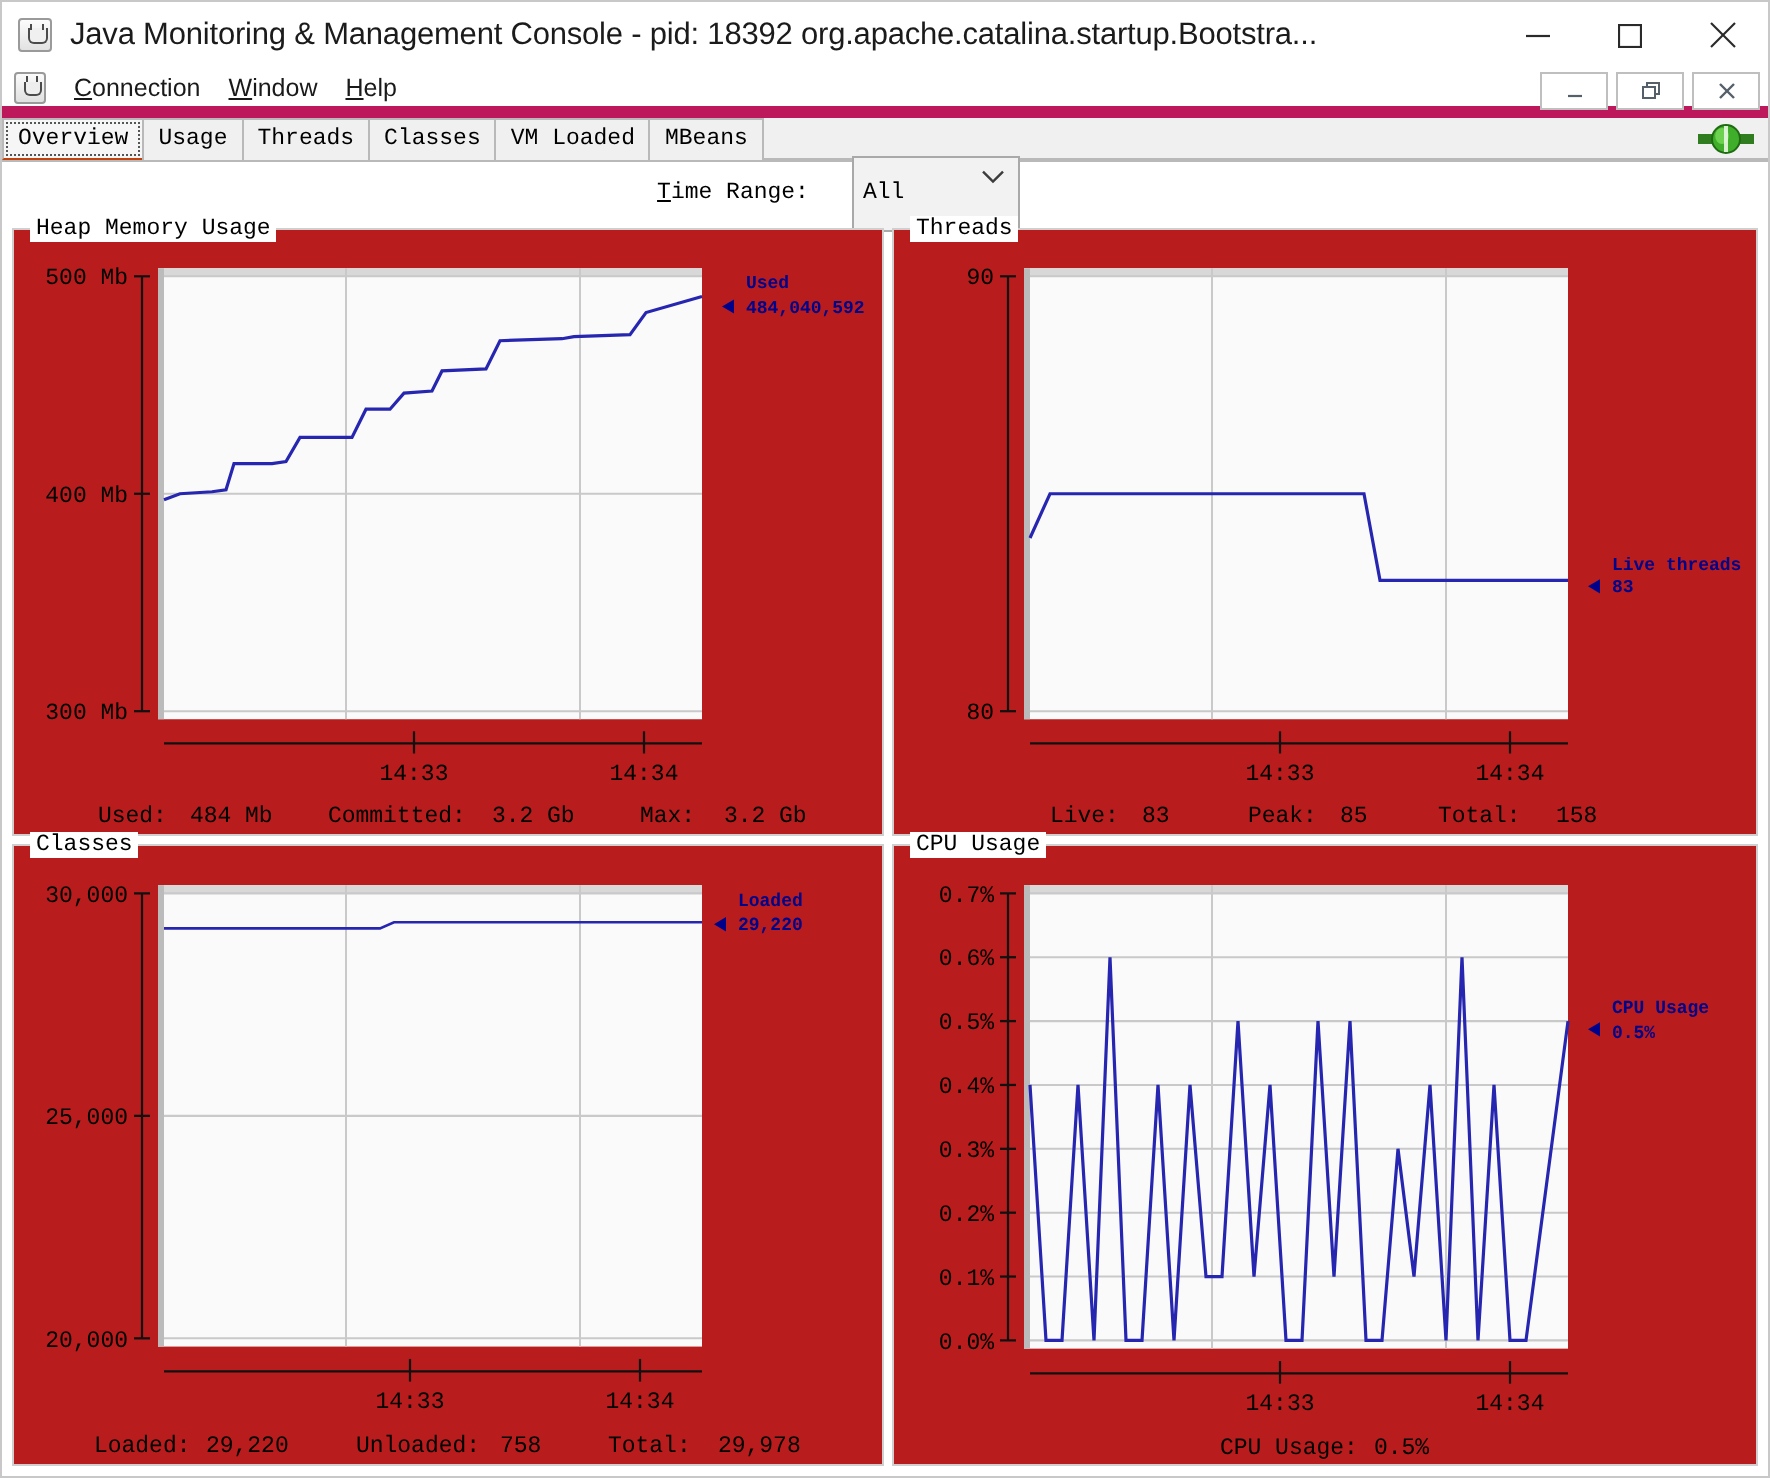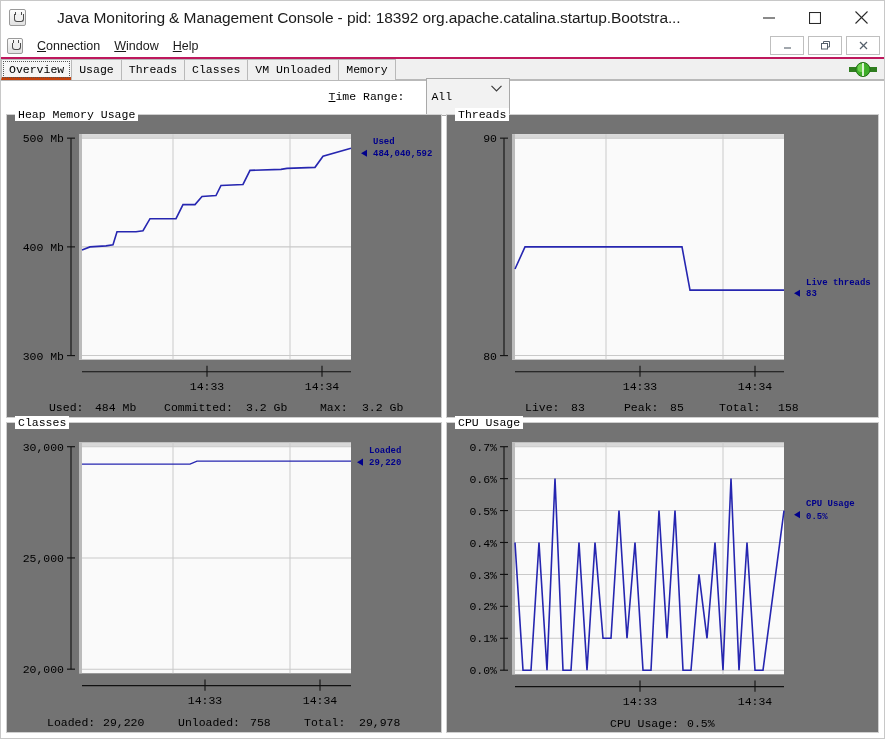--- a/index.html
+++ b/index.html
@@ -18,21 +18,20 @@
     display:flex; flex-direction:column;
   }
 
   
   .titlebar {
     height:33px; flex:0 0 33px;
     background:#ffffff;
     display:flex; align-items:center;
     padding-left:8px;
     position:relative;
-    gap:22px;
   }
   .java-icon {
     width:17px; height:17px;
     border:1px solid #9a9a9a;
     background:linear-gradient(#fcfcfc,#e2e2e2);
     border-radius:2px;
     position:relative;
     flex:0 0 17px;
     margin-right:9px;
   }
@@ -63,21 +62,21 @@
     color:#2a2a2a;
   }
   .win-btn svg { display:block; }
 
   
   .menubar {
     height:25px; flex:0 0 25px;
     background:#ffffff;
     display:flex; align-items:center;
     padding-left:6px;
-    border-bottom:2px solid #be185d;
+    border-bottom:6px solid #be185d;
     position:relative;
   }
   .menu-java {
     width:16px; height:16px;
     border:1px solid #9a9a9a;
     background:linear-gradient(#fbfbfb,#e0e0e0);
     border-radius:2px; position:relative;
     margin-right:7px; flex:0 0 16px;
   }
   .menu-java::before{
@@ -123,21 +122,21 @@
     height:21px;
     background:#f0f0f0;
     border:1px solid #b9b9b9;
     border-bottom:none;
     margin-right:-1px;
     line-height:15px;
     white-space:nowrap;
   }
   .tab.active {
     background:#f6f6f6;
-    border-bottom:3px solid #c2410c;
+    border-bottom:1px solid #c2410c;
     outline:1px dotted #555;
     outline-offset:-3px;
   }
   .tab-spacer { flex:1; border-bottom:1px solid #b9b9b9; height:21px; }
   .conn-icon {
     position:absolute; right:7px; top:3px;
     width:28px; height:15px;
   }
 
   
@@ -174,21 +173,21 @@
     grid-template-columns:440px 437px;
     grid-template-rows:308px 1fr;
     background:#ffffff;
     padding:0 3px 3px 3px;
     gap:0px;
   }
   .panel {
     position:relative;
     border:1px solid #cfcfcf;
     margin:2px;
-    background:#737373;
+    background:#b91c1c;
   }
   .panel-title {
     position:absolute; top:-7px; left:8px;
     background:#ffffff;
     padding:0 3px;
     font-family:"Liberation Mono", monospace;
     font-size:11.5px; color:#000;
     white-space:nowrap;
   }
   .chart-svg { display:block; width:100%; height:100%; }
@@ -271,22 +270,22 @@
           </svg>
       </div>
     </div>
   </div>
 
   <div class="tabbar">
     <div class="tab active">Overview</div>
     <div class="tab">Usage</div>
     <div class="tab">Threads</div>
     <div class="tab">Classes</div>
-    <div class="tab">VM Unloaded</div>
-    <div class="tab">Memory</div>
+    <div class="tab">VM Loaded</div>
+    <div class="tab">MBeans</div>
     <div class="tab-spacer"></div>
     <svg class="conn-icon" viewBox="0 0 28 15">
       <rect x="0" y="5" width="7" height="5" fill="#2f7d1f"></rect>
       <rect x="21" y="5" width="7" height="5" fill="#2f7d1f"></rect>
       <ellipse cx="14" cy="7.5" rx="7" ry="7" fill="#3fae2a"></ellipse>
       <ellipse cx="14" cy="7.5" rx="7" ry="7" fill="none" stroke="#1f6b12" stroke-width="1"></ellipse>
       <ellipse cx="12" cy="6" rx="3.4" ry="4" fill="#7ede5c" opacity="0.75"></ellipse>
       <rect x="13" y="1" width="2" height="13" fill="#e9f7e2" opacity="0.9"></rect>
     </svg>
   </div>

